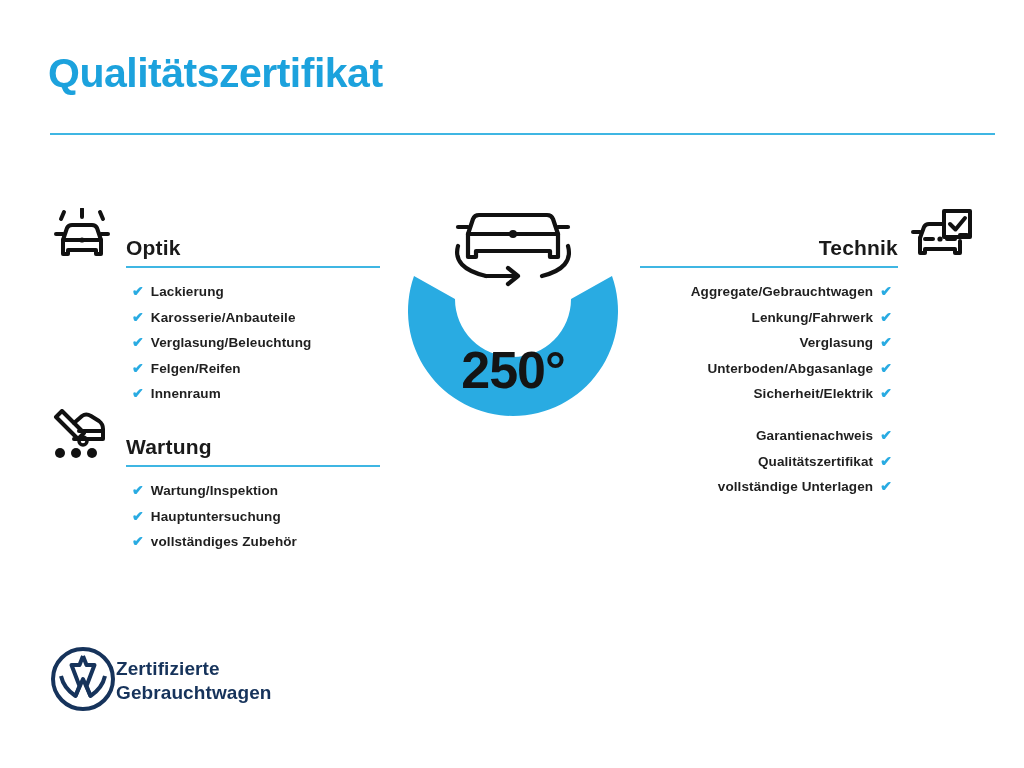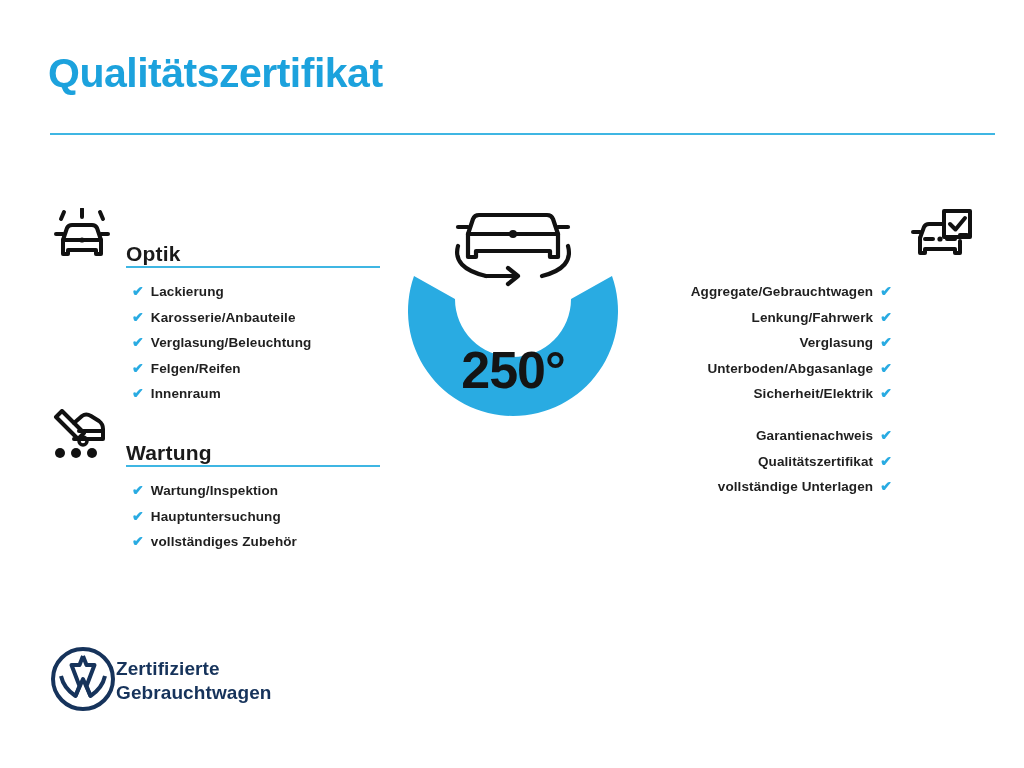--- a/index.html
+++ b/index.html
@@ -68,20 +68,21 @@
     justify-content: center;
   }
   .sec-icon svg { display: block; }
 
   .sec-title-wrap { flex: 1 1 auto; }
   .sec-title {
     font-size: 21px;
     font-weight: bold;
     color: #1a1a1a;
     letter-spacing: 0.2px;
+    padding-bottom: 6px;
   }
   .sec-right .sec-title { text-align: right; }
   .sec-line {
     height: 2px;
     background: #3fb6e3;
     width: 100%;
   }
 
   .sec-list {
     list-style: none;
@@ -269,20 +270,24 @@
             <path d="M10 30 L10 45 L15 45 L15 41 L45 41 L45 45 L50 45 L50 33"></path>
             <line x1="10" y1="24" x2="3" y2="24"></line>
             <line x1="50" y1="27" x2="57" y2="27"></line>
             <line x1="15" y1="31" x2="23" y2="31"></line>
             <line x1="37" y1="31" x2="45" y2="31"></line>
             <rect x="34" y="3" width="26" height="26"></rect>
             <path d="M40 16 L45.5 21.5 L55 10"></path>
           </g>
           <circle cx="30" cy="31" r="2.6" fill="#111111"></circle>
         </svg>
+      </div>
+      <div class="sec-title-wrap">
+        <div class="sec-title">Technik</div>
+        <div class="sec-line"></div>
       </div>
     </div>
     <ul class="sec-list">
       <li>
           <span class="check">✔</span>
           <span>Aggregate/Gebrauchtwagen</span>
         </li>
       <li>
           <span class="check">✔</span>
           <span>Lenkung/Fahrwerk</span>

